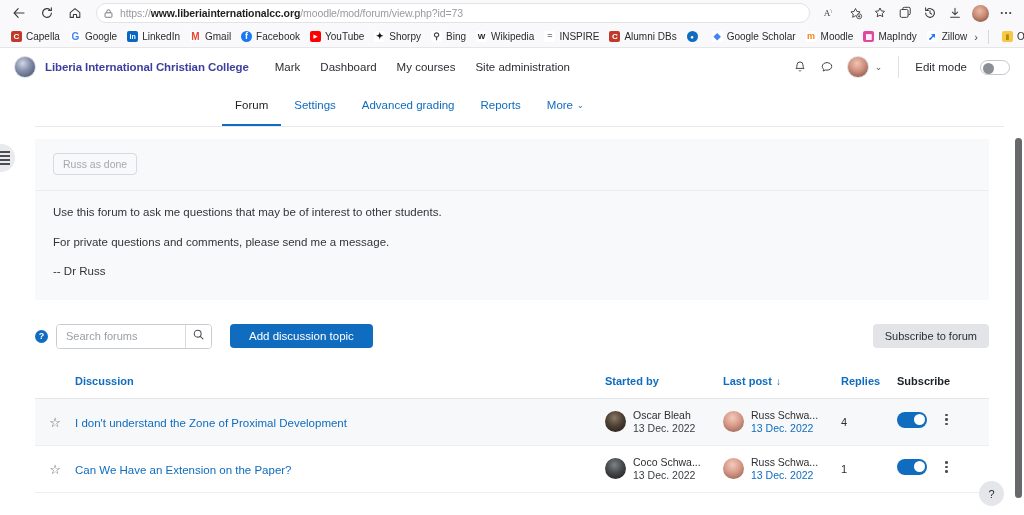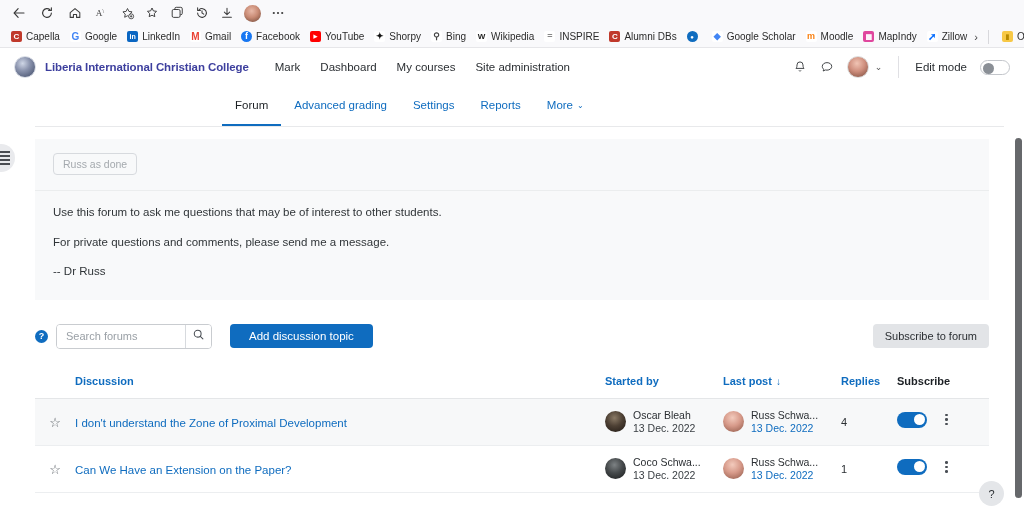--- a/index.html
+++ b/index.html
@@ -261,20 +261,29 @@
           <path d="M13 8a5 5 0 1 1-1.6-3.7" fill="none" stroke="#3b3b3b" stroke-width="1.3" stroke-linecap="round"></path>
           <path d="M13 2v3.2h-3.2" fill="none" stroke="#3b3b3b" stroke-width="1.3" stroke-linecap="round" stroke-linejoin="round"></path>
         </svg>
     </div>
     <div class="nav-btn">
       <svg width="14" height="14" viewBox="0 0 16 16">
           <path d="M2.5 7.5L8 3l5.5 4.5V13H9.8V9.6H6.2V13H2.5z" fill="none" stroke="#3b3b3b" stroke-width="1.2" stroke-linejoin="round"></path>
         </svg>
     </div>
 
+    <div class="omnibox">
+      <span class="lock">
+        <svg width="11" height="11" viewBox="0 0 16 16">
+            <rect x="3" y="7" width="10" height="6.5" rx="1" fill="none" stroke="#5f6368" stroke-width="1.2"></rect>
+            <path d="M5.5 7V5a2.5 2.5 0 0 1 5 0v2" fill="none" stroke="#5f6368" stroke-width="1.2"></path>
+          </svg>
+      </span>
+      <span class="url"><span style="color:#9a9a9f">https://</span><b>www.liberiainternationalcc.org</b><span style="color:#9a9a9f">/moodle/mod/forum/view.php?id=73</span></span>
+    </div>
 
     <div class="tool-icons">
       <div class="nav-btn">
         <svg width="15" height="14" viewBox="0 0 18 16">
             <text x="1" y="12" font-size="11" font-family="Liberation Serif, serif" fill="#3b3b3b">A</text>
             <text x="9" y="8" font-size="7" font-family="Liberation Serif, serif" fill="#3b3b3b">\</text>
           </svg>
       </div>
       <div class="nav-btn">
         <svg width="15" height="14" viewBox="0 0 18 16">
@@ -435,24 +444,24 @@
           <span class="knob"></span>
         </span>
     </div>
   </div>
 
   <div class="secondary-nav">
     <div class="tab active">
         <span>Forum</span>
       </div>
     <div class="tab">
+        <span>Settings</span>
+      </div>
+    <div class="tab">
         <span>Advanced grading</span>
-      </div>
-    <div class="tab">
-        <span>Settings</span>
       </div>
     <div class="tab">
         <span>Reports</span>
       </div>
     <div class="tab">
         <span>More</span>
         <span class="dd">⌄</span>
       </div>
   </div>
   <div class="nav-rule"></div>

